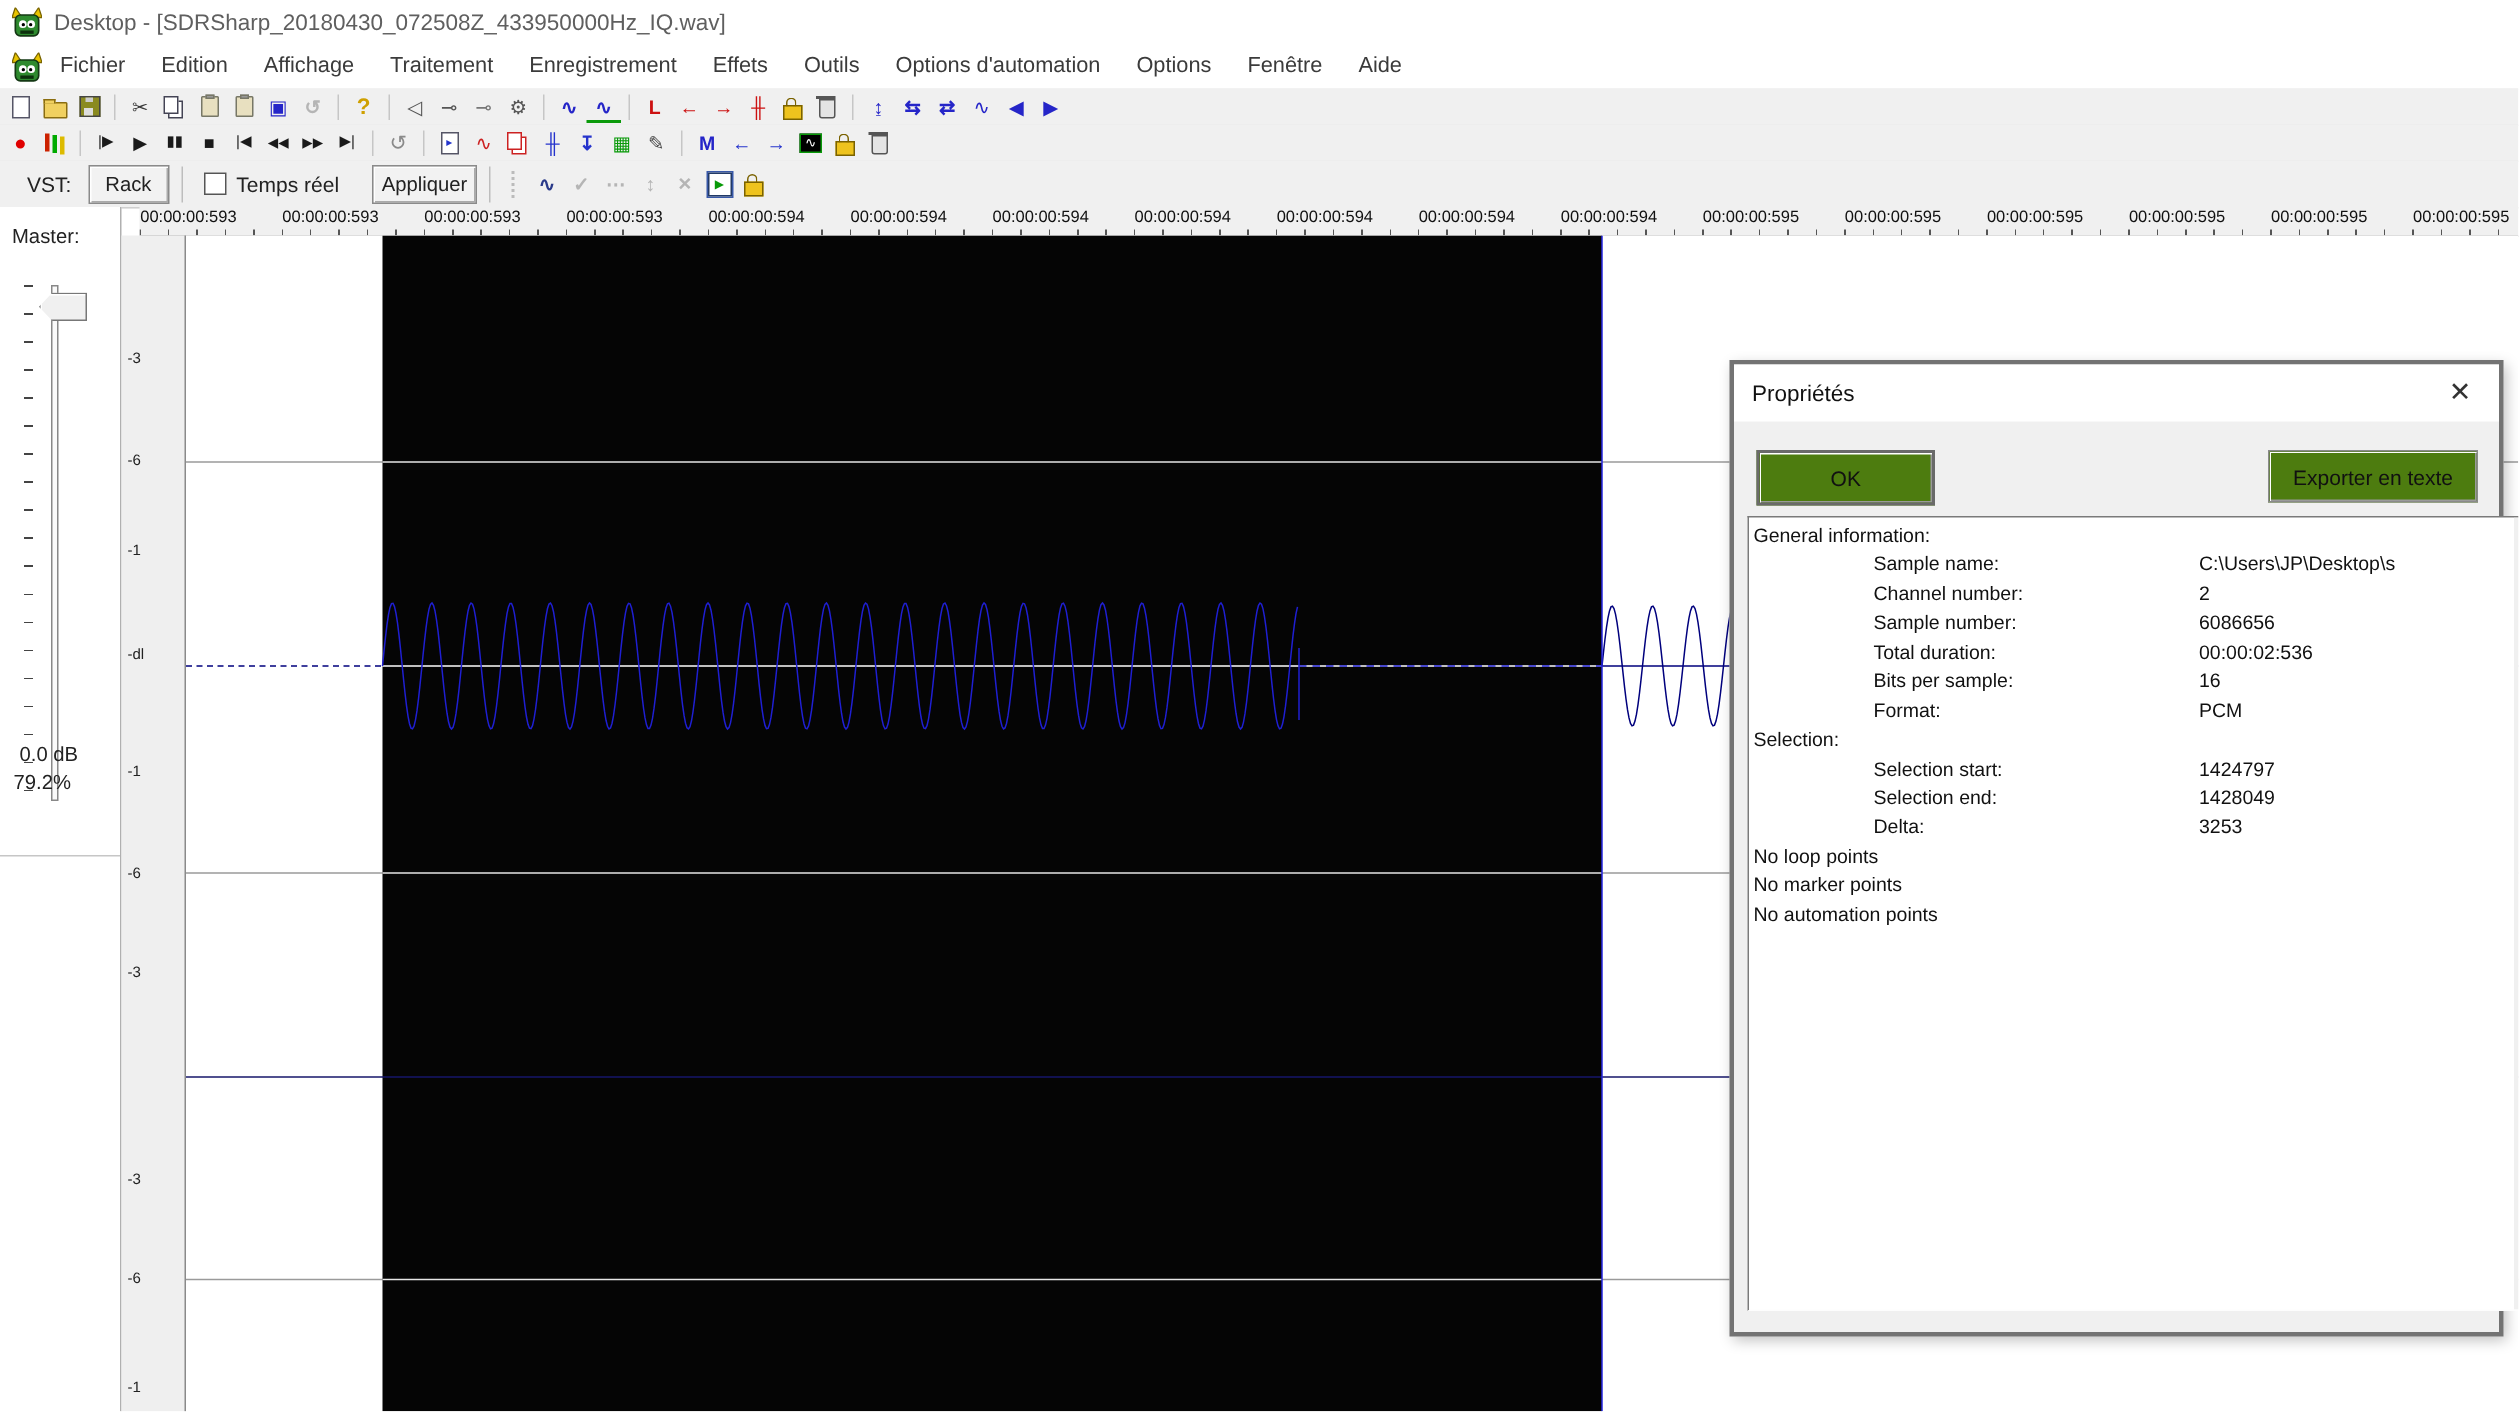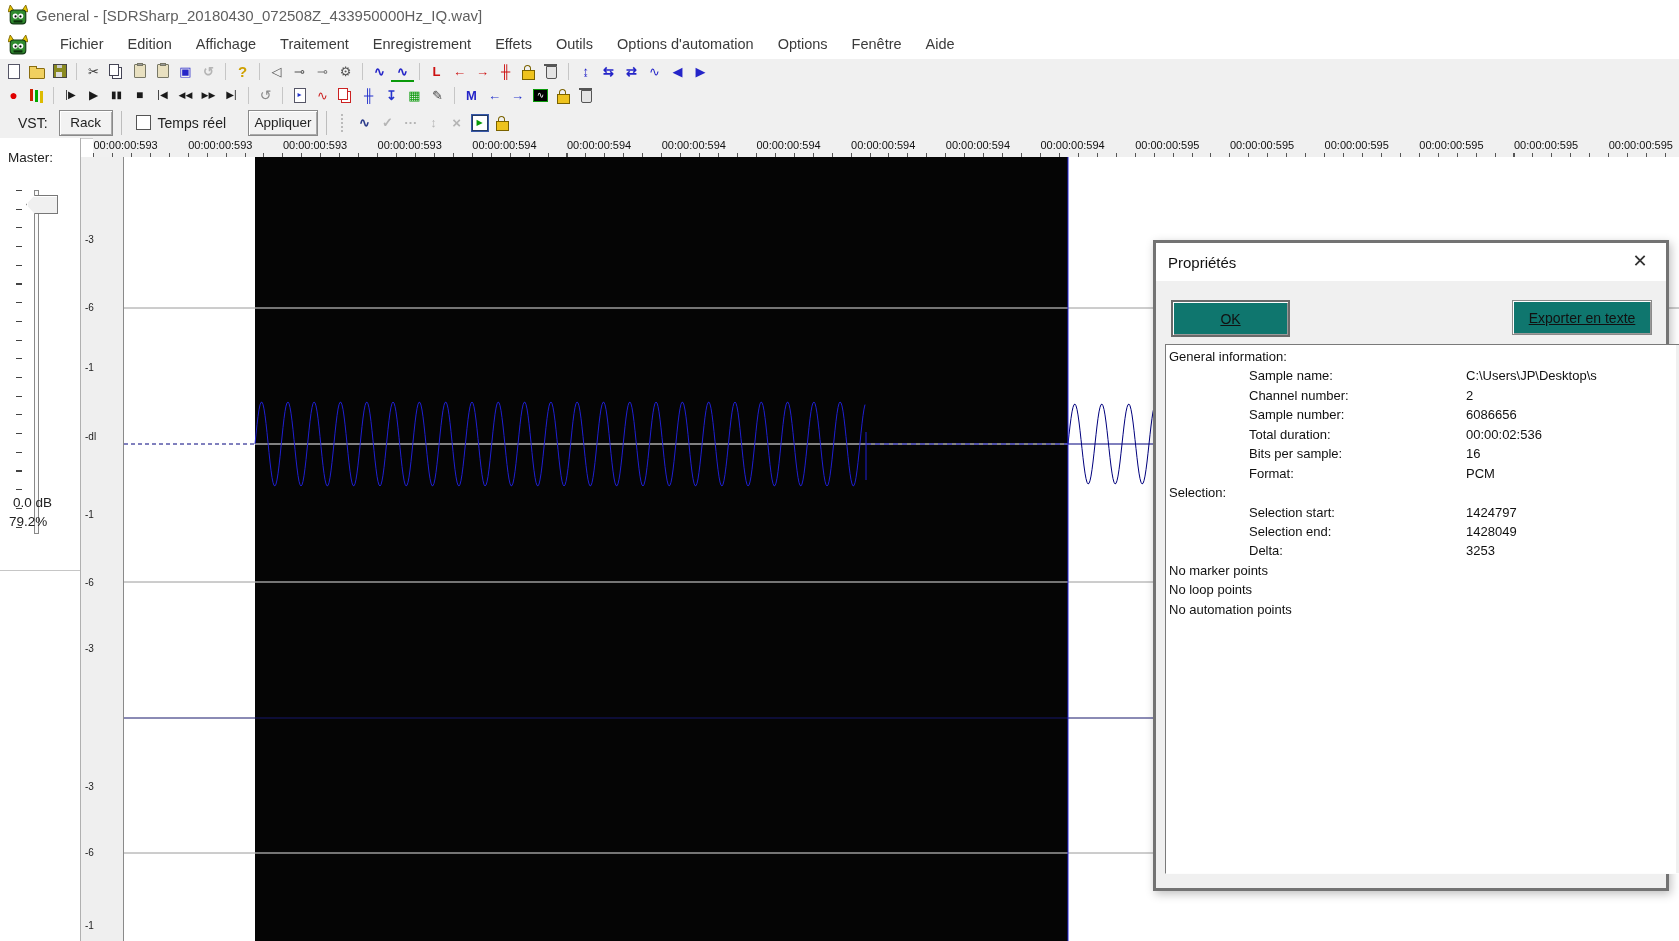--- a/index.html
+++ b/index.html
@@ -62,21 +62,21 @@
   #m-pct{position:absolute;left:9px;top:376px;font-size:13.5px;color:#222;}
   #m-line{position:absolute;left:0;top:432px;width:80px;height:1px;background:#c6c6c6;}
   #scalestrip{position:absolute;left:81px;top:157px;width:42px;height:784px;background:#efefef;border-right:1px solid #8a8a8a;}
   .db-label{position:absolute;left:4px;font-size:10px;color:#222;background:#efefef;line-height:10px;}
   #waveform{position:absolute;left:124px;top:157px;width:1555px;height:784px;background:#fff;}
   
   #dialog{position:absolute;left:1153px;top:240px;width:510px;height:645px;background:#f0f0f0;border:3px solid #737373;box-shadow:2px 3px 9px rgba(0,0,0,.25);z-index:20;}
   #dlg-titlebar{position:absolute;left:0;top:0;width:100%;height:38px;background:#fff;display:flex;align-items:center;}
   #dlg-title{margin-left:12px;font-size:15px;color:#111;}
   #dlg-close{position:absolute;right:14px;top:6px;font-size:18px;color:#333;width:24px;height:24px;display:flex;align-items:center;justify-content:center;}
-  .dlg-btn{position:absolute;top:57px;height:33px;background:#0f766e;font-size:14px;color:#111;display:flex;align-items:center;justify-content:center;text-decoration:underline;}
+  .dlg-btn{position:absolute;top:57px;height:33px;background:#4d7c0f;font-size:14px;color:#111;display:flex;align-items:center;justify-content:center;}
   #ok-btn{left:15px;width:115px;border:2px solid #6a6a6a;box-shadow:inset 1px 1px 0 #fff,inset -1px -1px 0 #9a9a9a;}
   #export-btn{right:14px;width:138px;border:1px solid #8a8a8a;box-shadow:inset 1px 1px 0 #fff,inset -1px -1px 0 #9a9a9a;}
   #listbox{position:absolute;left:9px;top:101px;width:490px;height:528px;background:#fff;border:1px solid;border-color:#7a7a7a #fdfdfd #fdfdfd #7a7a7a;overflow:hidden;padding-left:36px;}
   #dlg-rows{position:absolute;left:0;top:4px;right:17px;}
   .prow{position:relative;height:19.45px;font-size:13px;color:#111;white-space:nowrap;}
   .prow .pl{position:absolute;left:3px;}
   .prow.ind .pl{left:83px;}
   .prow .pv{position:absolute;left:300px;}
   #lb-scroll{position:absolute;right:0;top:0;bottom:0;width:16px;background:#f0f0f0;}
   .sb-arrow{position:absolute;left:0;width:16px;height:16px;display:flex;align-items:center;justify-content:center;font-size:10px;color:#a6a6a6;}
@@ -91,35 +91,35 @@
     <svg class="appicon" viewBox="0 0 18 18">
       <polygon points="2,0 6,6 0,6" fill="#e8c400" stroke="#7a6500" stroke-width="0.8"></polygon>
       <polygon points="16,0 12,6 18,6" fill="#e8c400" stroke="#7a6500" stroke-width="0.8"></polygon>
       <rect x="2" y="4.5" width="14" height="12.5" rx="3" fill="#2e8a2e" stroke="#143814"></rect>
       <circle cx="6.5" cy="10" r="2.3" fill="#fff"></circle>
         <circle cx="11.5" cy="10" r="2.3" fill="#fff"></circle>
       <circle cx="6.8" cy="10.3" r="1" fill="#000"></circle>
         <circle cx="11.2" cy="10.3" r="1" fill="#000"></circle>
       <rect x="5" y="13.8" width="8" height="2" fill="#0c300c"></rect>
     </svg>
-    <span class="ttl">General - [SDRSharp_20180430_072508Z_433950000Hz_IQ.wav]</span>
+    <span class="ttl">Desktop - [SDRSharp_20180430_072508Z_433950000Hz_IQ.wav]</span>
   </div>
 
   <div id="menubar">
     <svg class="appicon" viewBox="0 0 18 18">
       <polygon points="2,0 6,6 0,6" fill="#e8c400" stroke="#7a6500" stroke-width="0.8"></polygon>
       <polygon points="16,0 12,6 18,6" fill="#e8c400" stroke="#7a6500" stroke-width="0.8"></polygon>
       <rect x="2" y="4.5" width="14" height="12.5" rx="3" fill="#2e8a2e" stroke="#143814"></rect>
       <circle cx="6.5" cy="10" r="2.3" fill="#fff"></circle>
         <circle cx="11.5" cy="10" r="2.3" fill="#fff"></circle>
       <circle cx="6.8" cy="10.3" r="1" fill="#000"></circle>
         <circle cx="11.2" cy="10.3" r="1" fill="#000"></circle>
       <rect x="5" y="13.8" width="8" height="2" fill="#0c300c"></rect>
     </svg>
-    <div id="menu-items" style="display: flex; margin-left: 20px;">
+    <div id="menu-items" style="display: flex;">
         <div class="menu-item">Fichier</div>
         <div class="menu-item">Edition</div>
         <div class="menu-item">Affichage</div>
         <div class="menu-item">Traitement</div>
         <div class="menu-item">Enregistrement</div>
         <div class="menu-item">Effets</div>
         <div class="menu-item">Outils</div>
         <div class="menu-item">Options d'automation</div>
         <div class="menu-item">Options</div>
         <div class="menu-item">Fenêtre</div>
@@ -381,24 +381,24 @@
           </div>
           <div class="prow ind">
             <span class="pl">Selection end:</span>
             <span class="pv">1428049</span>
           </div>
           <div class="prow ind">
             <span class="pl">Delta:</span>
             <span class="pv">3253</span>
           </div>
           <div class="prow">
+            <span class="pl">No loop points</span>
+          </div>
+          <div class="prow">
             <span class="pl">No marker points</span>
-          </div>
-          <div class="prow">
-            <span class="pl">No loop points</span>
           </div>
           <div class="prow">
             <span class="pl">No automation points</span>
           </div>
         </div>
       <div id="lb-scroll">
         <span id="sb-up" class="sb-arrow">∧</span>
         <span id="sb-down" class="sb-arrow">∨</span>
       </div>
     </div>

